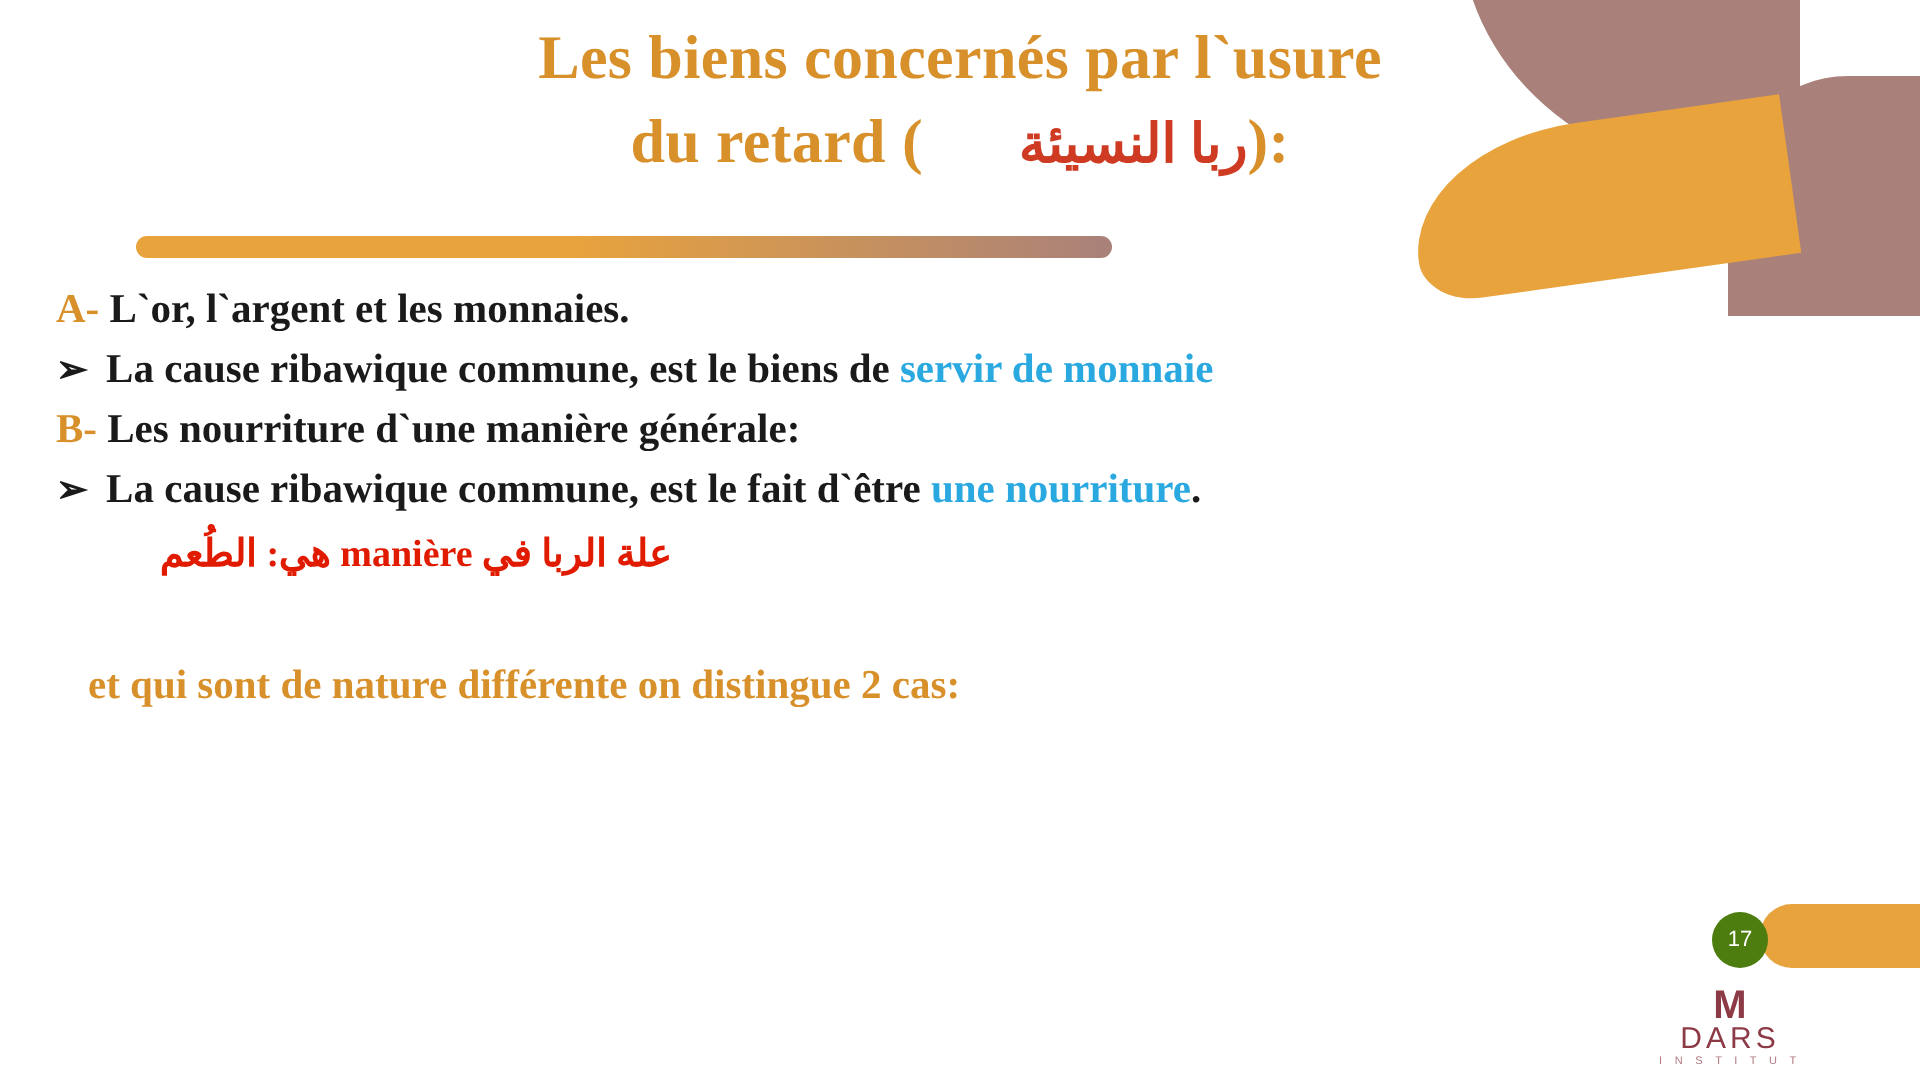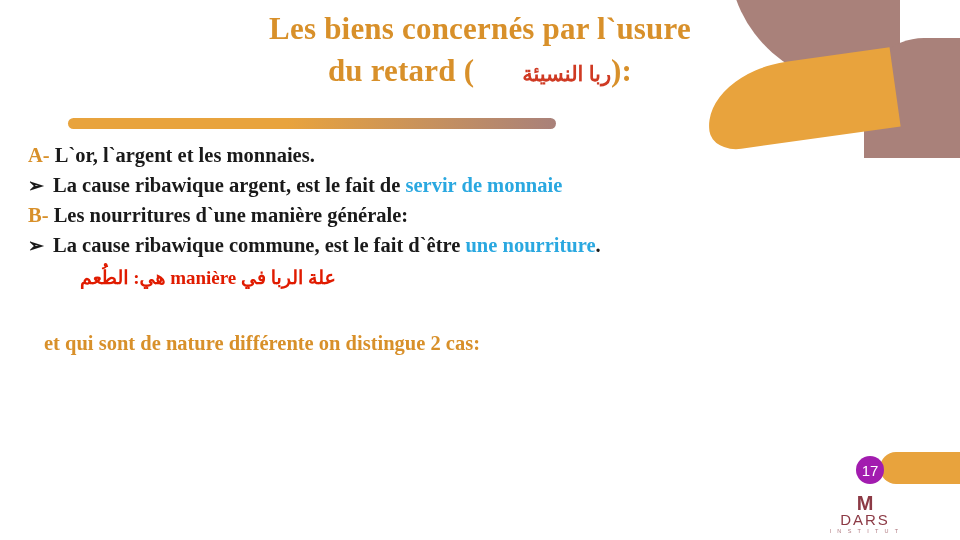--- a/index.html
+++ b/index.html
@@ -68,21 +68,21 @@
   }
   .title-line {
     color: #d8902a;
     font-size: 31px;
     font-weight: bold;
     line-height: 1.34;
     letter-spacing: 0.2px;
   }
   .title-ar {
     color: #cf3a23;
-    font-size: 21px;
+    font-size: 27px;
     font-weight: bold;
     direction: rtl;
     unicode-bidi: embed;
     margin-left: 48px;
   }
 
   
   .divider {
     position: absolute;
     top: 118px;
@@ -149,23 +149,23 @@
   }
 
   
   .page-num {
     position: absolute;
     right: 76px;
     bottom: 56px;
     width: 28px;
     height: 28px;
     border-radius: 50%;
-    background: #a21caf;
+    background: #4d7c0f;
     color: #ffffff;
-    font-size: 15px;
+    font-size: 11px;
     font-family: "Liberation Sans", sans-serif;
     display: flex;
     align-items: center;
     justify-content: center;
   }
 
   
   .logo {
     position: absolute;
     right: 52px;
@@ -205,24 +205,24 @@
   <div class="title-line">Les biens concernés par l`usure</div>
   <div class="title-line"><span>du retard (</span><span class="title-ar">ربا النسيئة</span><span>):</span></div>
 </div>
 
 <div class="divider"></div>
 
 <div class="content">
 
   <div class="line"><span class="lbl">A-</span><span> L`or, l`argent et les monnaies.</span></div>
 
-  <div class="line"><span class="bullet-arrow">➢</span><span> La cause ribawique argent, est le fait de </span><span class="blue">servir de monnaie</span></div>
-
-
-  <div class="line"><span class="lbl">B-</span><span> Les nourritures d`une manière générale:</span></div>
+  <div class="line"><span class="bullet-arrow">➢</span><span> La cause ribawique commune, est le biens de </span><span class="blue">servir de monnaie</span></div>
+
+
+  <div class="line"><span class="lbl">B-</span><span> Les nourriture d`une manière générale:</span></div>
 
   <div class="line"><span class="bullet-arrow">➢</span><span> La cause ribawique commune, est le fait d`être </span><span class="blue">une nourriture</span><span>.</span></div>
 
   <div class="line ar-line"><span class="ar-red">علة الربا في manière هي: الطُعم</span></div>
 
   <div class="spacer"></div>
 
   <div class="orange-para">
     <div class="l2">et qui sont de nature différente on distingue 2 cas:</div>
   </div>

